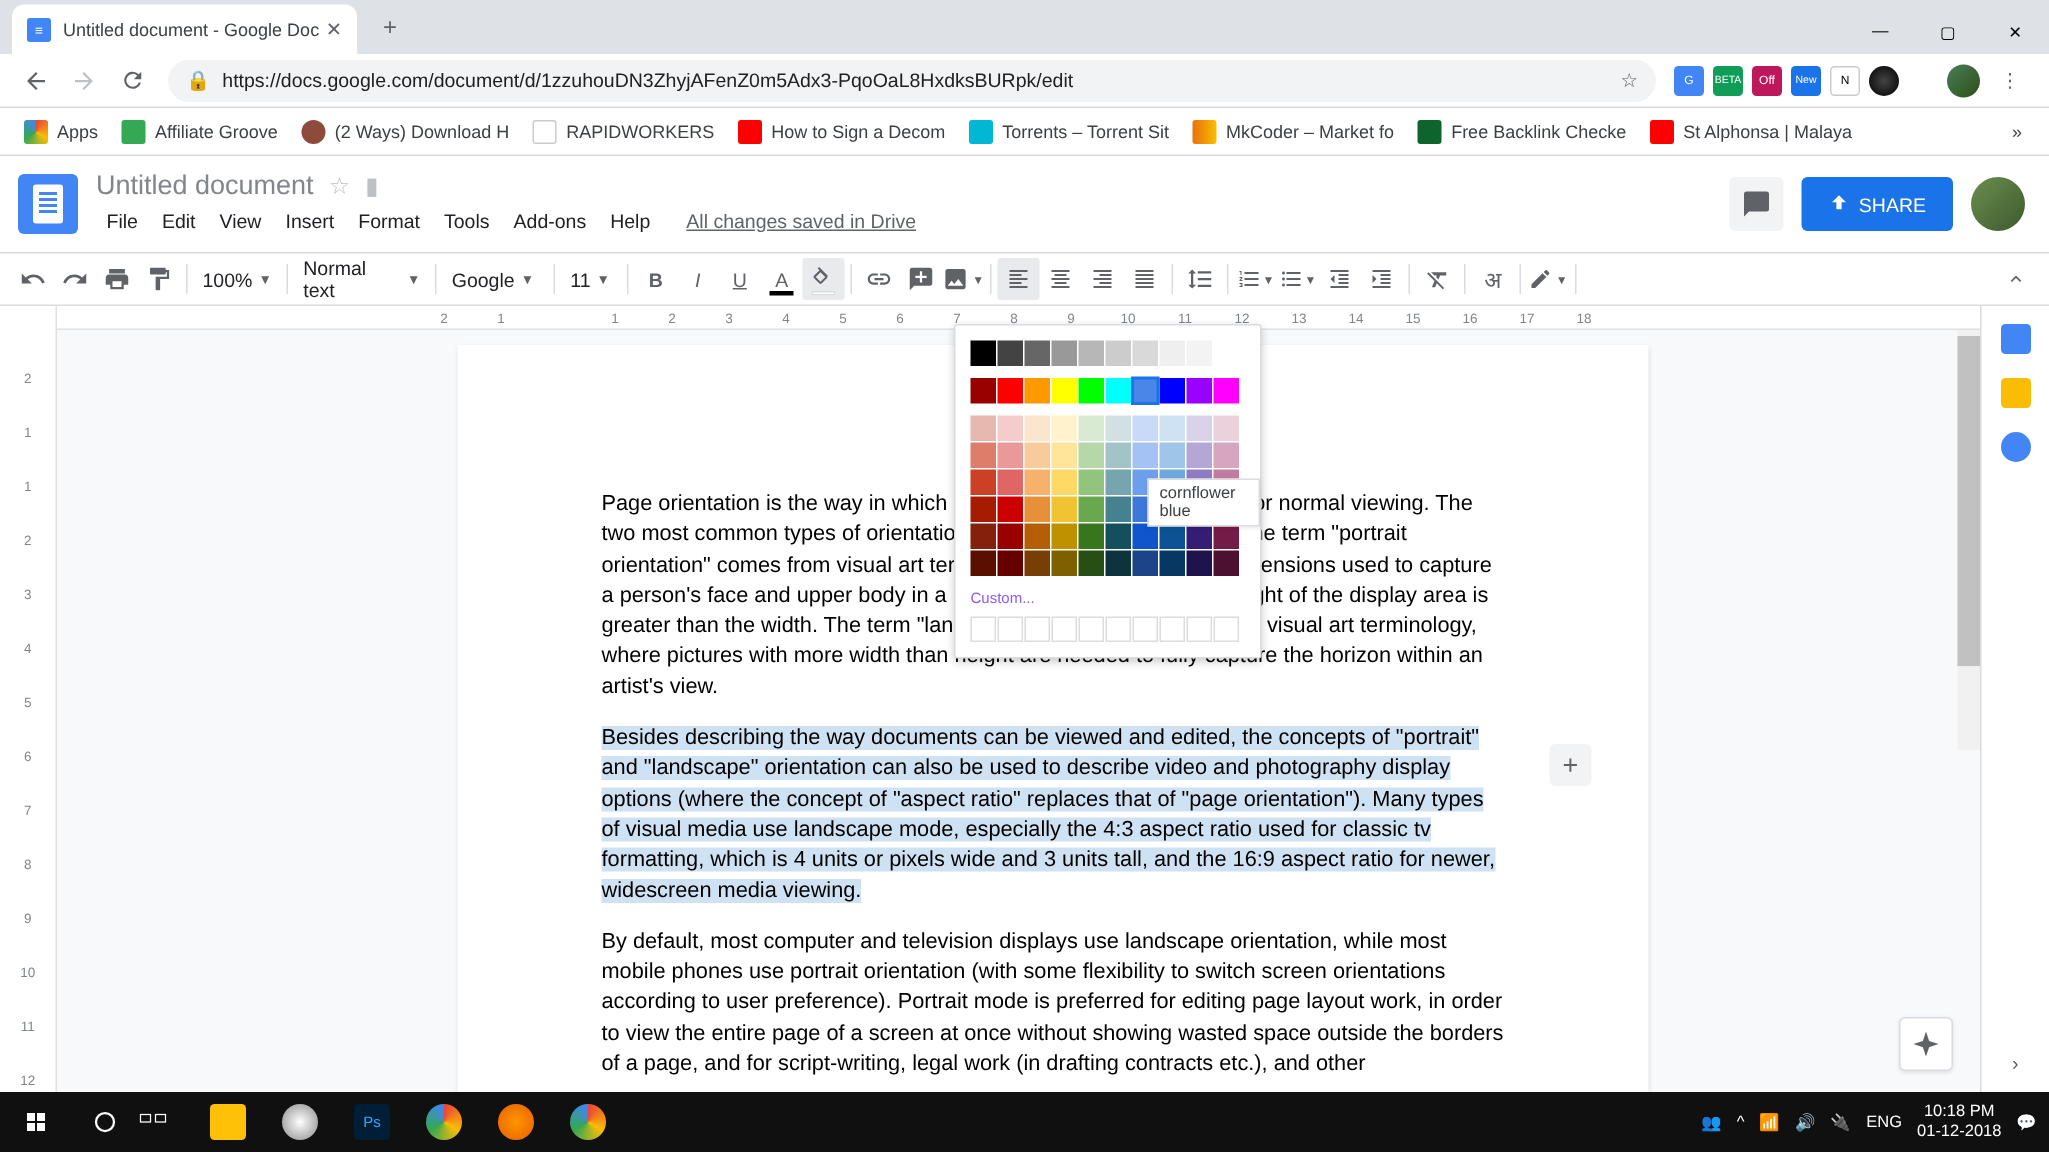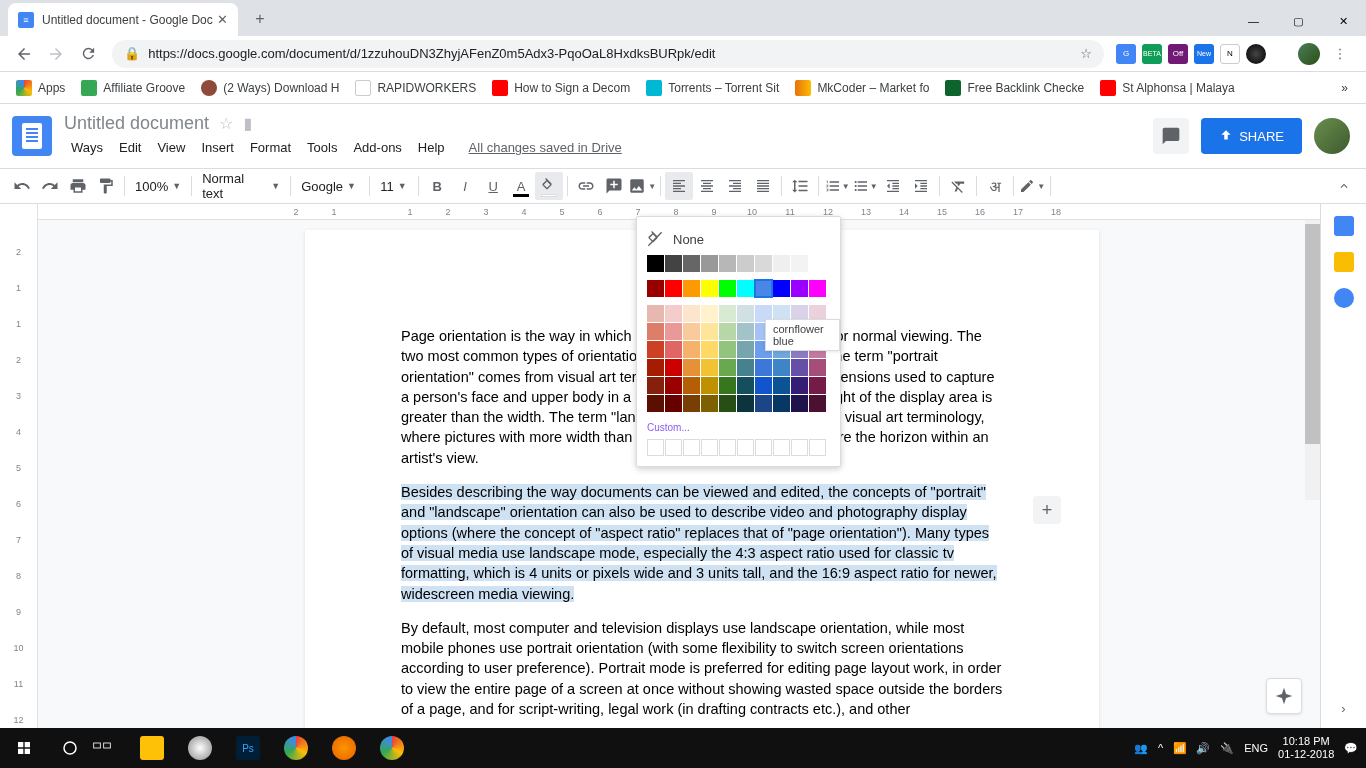--- a/index.html
+++ b/index.html
@@ -136,21 +136,21 @@
       </svg>
     </div>
   <div class="url-box">
     <span class="lock">🔒</span>
     <span>https://docs.google.com/document/d/1zzuhouDN3ZhyjAFenZ0m5Adx3-PqoOaL8HxdksBURpk/edit</span>
     <span class="star">☆</span>
   </div>
   <div class="ext-icons">
     <div class="ext-icon" style="background:#4285f4">G</div>
     <div class="ext-icon" style="background:#0f9d58;font-size:7px">BETA</div>
-    <div class="ext-icon" style="background:#701a75;font-size:8px">Off</div>
+    <div class="ext-icon" style="background:#be185d;font-size:8px">Off</div>
     <div class="ext-icon" style="background:#1a73e8;font-size:7px">New</div>
     <div class="ext-icon" style="background:#fff;border:1px solid #ccc;color:#000">N</div>
     <div class="ext-icon" style="background:radial-gradient(#444,#000);border-radius:50%"></div>
     <div class="ext-icon"></div>
     <div class="avatar-sm"></div>
     <div class="menu-dots">⋮</div>
   </div>
 </div>
 
 <div class="bookmarks">
@@ -197,21 +197,21 @@
   <div class="docs-logo">
       <div class="docs-logo-inner"></div>
     </div>
   <div class="doc-title-area">
     <div class="doc-title">
       <span>Untitled document</span>
       <span class="star-doc">☆</span>
       <span class="folder-doc">▮</span>
     </div>
     <div class="menubar">
-      <span class="menu-item">Ways</span>
+      <span class="menu-item">File</span>
       <span class="menu-item">Edit</span>
       <span class="menu-item">View</span>
       <span class="menu-item">Insert</span>
       <span class="menu-item">Format</span>
       <span class="menu-item">Tools</span>
       <span class="menu-item">Add-ons</span>
       <span class="menu-item">Help</span>
       <span class="changes-saved">All changes saved in Drive</span>
     </div>
   </div>
@@ -425,27 +425,20 @@
       <p>Page orientation is the way in which a rectangular page is oriented for normal viewing. The two most common types of orientation are portrait and landscape. The term "portrait orientation" comes from visual art terminology and describes the dimensions used to capture a person's face and upper body in a picture; in such images, the height of the display area is greater than the width. The term "landscape orientation" also reflects visual art terminology, where pictures with more width than height are needed to fully capture the horizon within an artist's view.</p>
       <p><span class="highlight">Besides describing the way documents can be viewed and edited, the concepts of "portrait" and "landscape" orientation can also be used to describe video and photography display options (where the concept of "aspect ratio" replaces that of "page orientation"). Many types of visual media use landscape mode, especially the 4:3 aspect ratio used for classic tv formatting, which is 4 units or pixels wide and 3 units tall, and the 16:9 aspect ratio for newer, widescreen media viewing.</span></p>
       <p>By default, most computer and television displays use landscape orientation, while most mobile phones use portrait orientation (with some flexibility to switch screen orientations according to user preference). Portrait mode is preferred for editing page layout work, in order to view the entire page of a screen at once without showing wasted space outside the borders of a page, and for script-writing, legal work (in drafting contracts etc.), and other</p>
     </div>
   </div>
 </div>
 
 <div class="add-comment">+</div>
 
 <div class="color-picker">
-  <div class="cp-none">
-    <svg width="16" height="16" viewBox="0 0 24 24">
-        <path fill="#5f6368" d="M16.56 8.94L7.62 0 6.21 1.41l1.79 1.79L2.44 8.76c-.59.59-.59 1.54 0 2.12l5.5 5.5c.29.29.68.44 1.06.44s.77-.15 1.06-.44l5.5-5.5c.59-.58.59-1.53 0-2.12zM9 14.76L4.21 10 9 5.21 13.79 10 9 14.76z"></path>
-        <line x1="2" y1="22" x2="22" y2="2" stroke="#5f6368" stroke-width="2"></line>
-      </svg>
-    <span>None</span>
-  </div>
   <div class="cp-grid" id="cp-grays">
       <div class="cp-cell" style="background: rgb(0, 0, 0);"></div>
       <div class="cp-cell" style="background: rgb(67, 67, 67);"></div>
       <div class="cp-cell" style="background: rgb(102, 102, 102);"></div>
       <div class="cp-cell" style="background: rgb(153, 153, 153);"></div>
       <div class="cp-cell" style="background: rgb(183, 183, 183);"></div>
       <div class="cp-cell" style="background: rgb(204, 204, 204);"></div>
       <div class="cp-cell" style="background: rgb(217, 217, 217);"></div>
       <div class="cp-cell" style="background: rgb(239, 239, 239);"></div>
       <div class="cp-cell" style="background: rgb(243, 243, 243);"></div>

